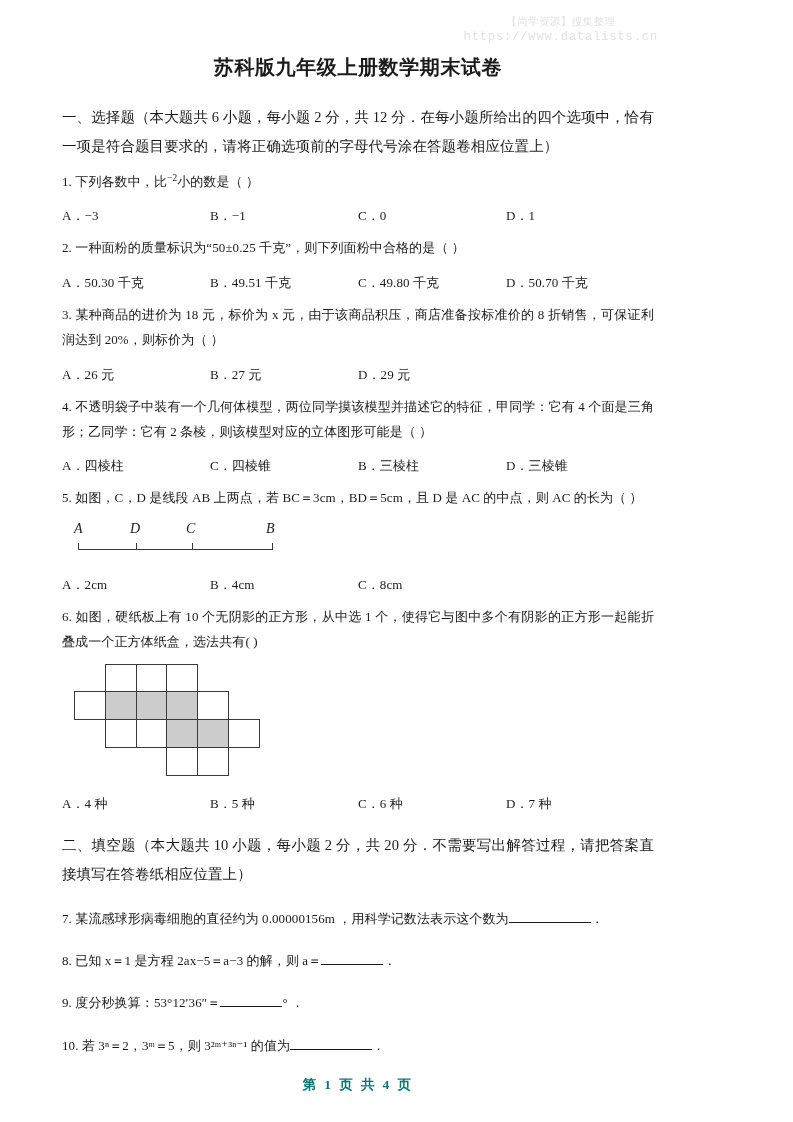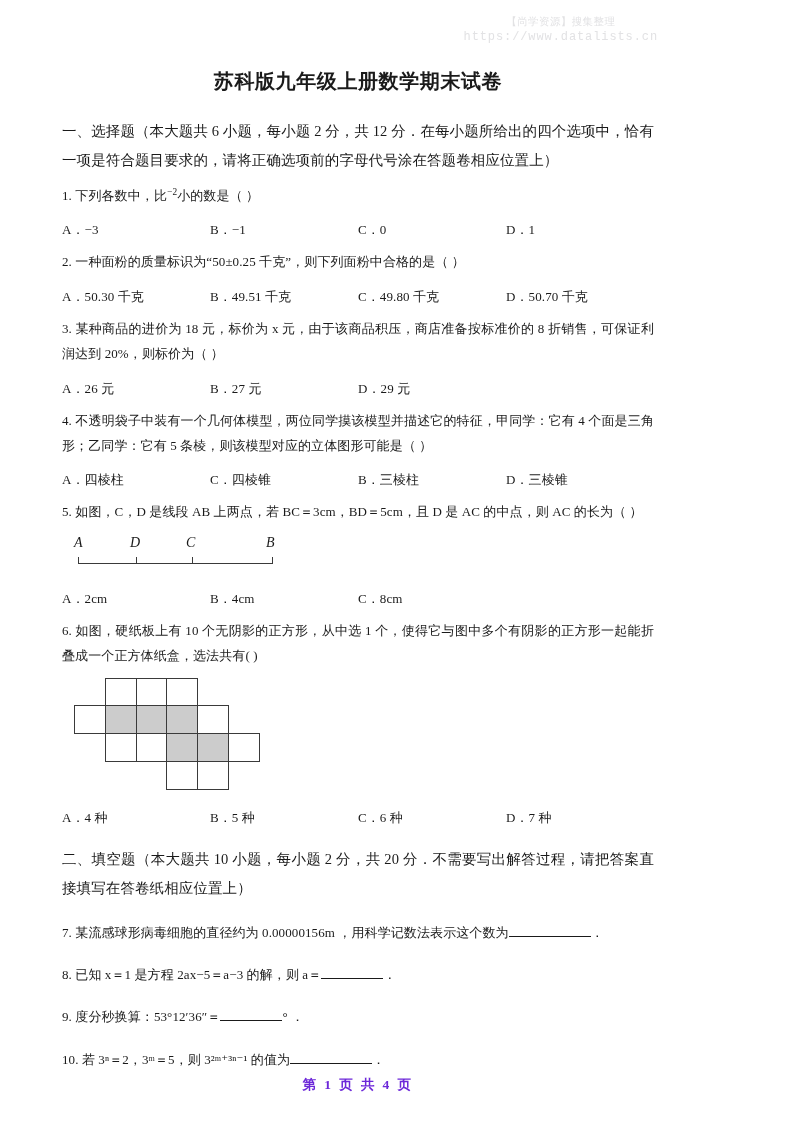--- a/index.html
+++ b/index.html
@@ -45,21 +45,21 @@
     letter-spacing: 0.9px;
     font-family: "Liberation Mono", "DejaVu Sans Mono", monospace;
   }
 
   
   .doc-title {
     text-align: center;
     font-size: 20px;
     font-weight: bold;
     letter-spacing: 0.6px;
-    padding-top: 68px;
+    padding-top: 54px;
     margin-bottom: 22px;
   }
 
   
   .section-header {
     font-size: 14.5px;
     font-weight: normal;
     line-height: 2.0;
     text-align: justify;
     margin-top: 6px;
@@ -156,21 +156,21 @@
   
   .footer {
     position: absolute;
     left: 0;
     right: 0;
     bottom: 28px;
     text-align: center;
     font-size: 13.5px;
     font-weight: bold;
     letter-spacing: 2.4px;
-    color: #6d28d9;
+    color: #0f766e;
   }
 </style>
 </head>
 <body>
 
 <div class="page">
 
   <div class="watermark">
     <div class="wm-line1">【尚学资源】搜集整理</div>
     <div class="wm-line2">https://www.datalists.cn</div>
@@ -203,21 +203,21 @@
   <div class="question">
     <div class="q-stem"><span>3.</span> <span>某种商品的进价为 18 元，标价为 x 元，由于该商品积压，商店准备按标准价的 8 折销售，可保证利润达到 20%，则标价为（      ）</span></div>
     <div class="q-options">
       <div class="opt">A．26 元</div>
       <div class="opt">B．27 元</div>
       <div class="opt">D．29 元</div>
     </div>
   </div>
 
   <div class="question">
-    <div class="q-stem"><span>4.</span> <span>不透明袋子中装有一个几何体模型，两位同学摸该模型并描述它的特征，甲同学：它有 4 个面是三角形；乙同学：它有 5 条棱，则该模型对应的立体图形可能是（      ）</span></div>
+    <div class="q-stem"><span>4.</span> <span>不透明袋子中装有一个几何体模型，两位同学摸该模型并描述它的特征，甲同学：它有 4 个面是三角形；乙同学：它有 2 条棱，则该模型对应的立体图形可能是（      ）</span></div>
     <div class="q-options">
       <div class="opt">A．四棱柱</div>
       <div class="opt">C．四棱锥</div>
       <div class="opt">B．三棱柱</div>
       <div class="opt">D．三棱锥</div>
     </div>
   </div>
 
   <div class="question">
     <div class="q-stem"><span>5.</span> <span>如图，C，D 是线段 AB 上两点，若 BC＝3cm，BD＝5cm，且 D 是 AC 的中点，则 AC 的长为（      ）</span></div>

